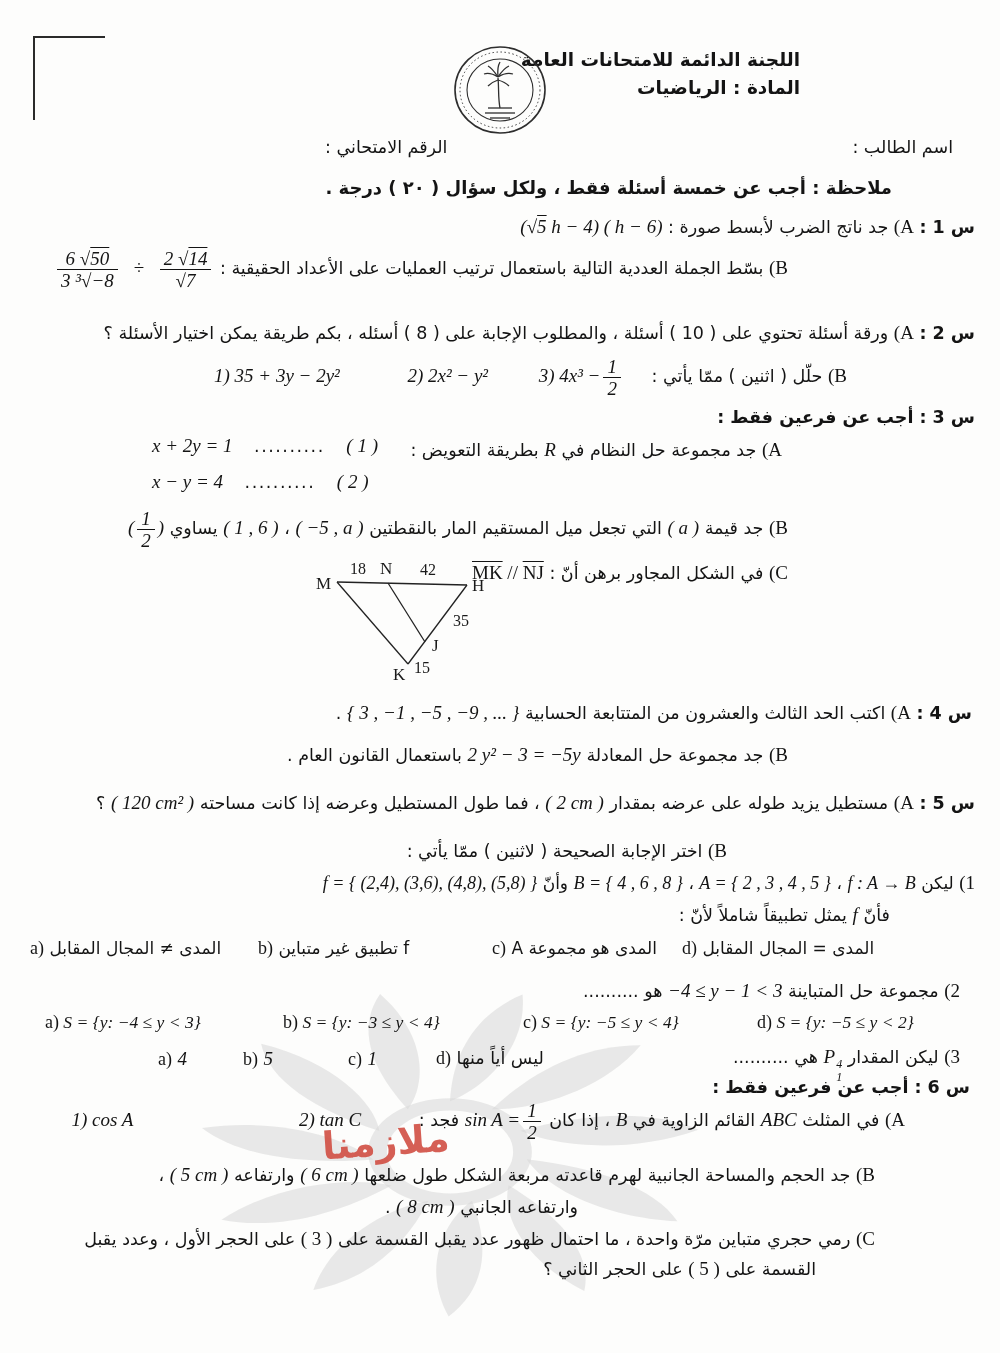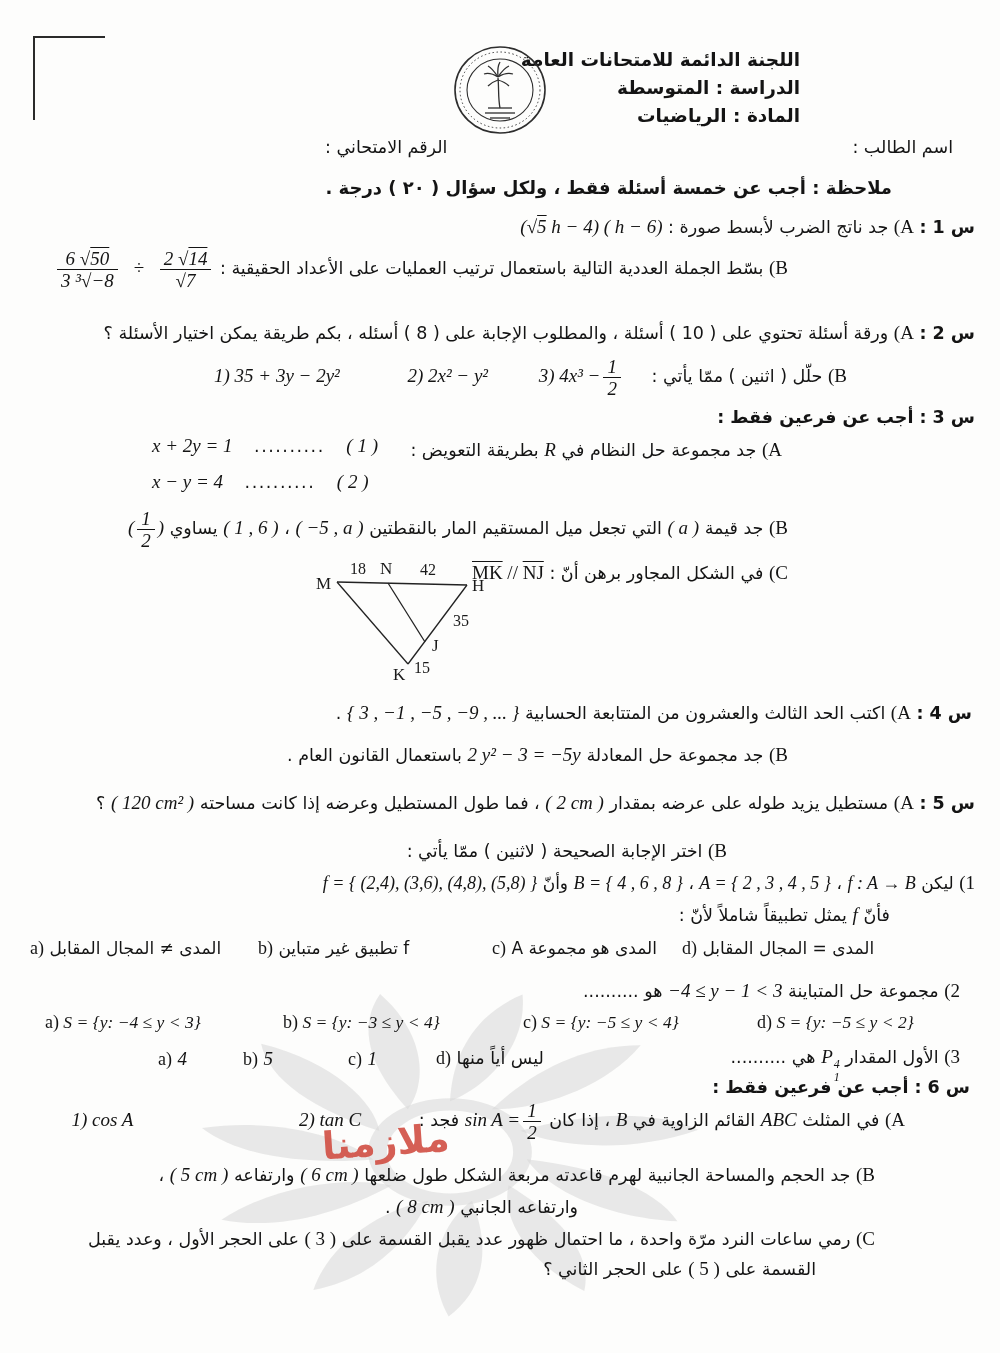--- a/index.html
+++ b/index.html
@@ -50,21 +50,20 @@
       <circle r="58" fill="none" stroke="#d7d7d7" stroke-opacity="0.55" stroke-width="15"></circle>
     </g>
   </svg>
   <div class="wm-text" style="left: 322px; top: 1120px; font-size: 38px; color: rgb(209, 79, 67);">ملازمنا</div>
 
   <div class="corner" style="left:33px;top:36px;width:1.5px;height:84px;"></div>
   <div class="corner" style="left:33px;top:36px;width:72px;height:1.5px;"></div>
 
   <div class="ln rtl b" style="top:46px;right:200px;text-align:right;line-height:28px;font-size:18.5px;">
     <div>اللجنة الدائمة للامتحانات العامة</div>
-    <div>الدراسة : المتوسطة</div>
     <div>المادة : الرياضيات</div>
   </div>
 
   <svg class="ln" style="left:448px;top:44px;" width="104" height="96" viewBox="0 0 104 96">
     <ellipse cx="52" cy="46" rx="45" ry="43" fill="none" stroke="#2e2e2e" stroke-width="1.6"></ellipse>
     <ellipse cx="52" cy="46" rx="40" ry="38" fill="none" stroke="#3a3a3a" stroke-width="1" stroke-dasharray="1.5,2.5"></ellipse>
     <ellipse cx="52" cy="46" rx="33" ry="31" fill="none" stroke="#2e2e2e" stroke-width="1.1"></ellipse>
     <g stroke="#2e2e2e" fill="none" stroke-width="1.3">
       <path d="M52,64 C50,54 51,44 50,34"></path>
       <path d="M50,33 Q42,28 36,30"></path>
@@ -253,21 +252,21 @@
   </div>
   <div class="ln" style="top:1010px;left:0;width:1000px;">
     <span class="math" style="position:absolute;left:45px;font-size:17.5px;"><span class="opt-l">a)</span> <span>S = {y: −4 ≤ y &lt; 3}</span></span>
     <span class="math" style="position:absolute;left:283px;font-size:17.5px;"><span class="opt-l">b)</span> <span>S = {y: −3 ≤ y &lt; 4}</span></span>
     <span class="math" style="position:absolute;left:523px;font-size:17.5px;"><span class="opt-l">c)</span> <span>S = {y: −5 ≤ y &lt; 4}</span></span>
     <span class="math" style="position:absolute;left:757px;font-size:17.5px;"><span class="opt-l">d)</span> <span>S = {y: −5 ≤ y &lt; 2}</span></span>
   </div>
 
   <div class="ln rtl" style="top:1044px;right:40px;">
     <span class="tag">3)</span>
-    <span>الأول المقدار</span>
+    <span>ليكن المقدار</span>
     <span class="math"><span>P</span><span class="supsub">
           <span>4</span>
           <span>1</span>
         </span></span>
     <span>هي</span>
     <span class="dots">..........</span>
   </div>
   <div class="ln" style="top:1046px;left:0;width:1000px;">
     <span style="position:absolute;left:138px;margin-left:20px;"><span class="opt-l">a)</span> <span class="math">4</span></span>
     <span style="position:absolute;left:243px;"><span class="opt-l">b)</span> <span class="math">5</span></span>
@@ -302,21 +301,21 @@
     <span>،</span>
   </div>
   <div class="ln rtl" style="top:1194px;right:422px;">
     <span>وارتفاعه الجانبي</span>
     <span class="math">( 8 cm )</span>
     <span>.</span>
   </div>
 
   <div class="ln rtl" style="top:1226px;right:125px;">
     <span class="tag">C)</span>
-    <span>رمي ساعات النرد مرّة واحدة ، ما احتمال ظهور عدد يقبل القسمة على</span>
+    <span>رمي حجري متباين مرّة واحدة ، ما احتمال ظهور عدد يقبل القسمة على</span>
     <span class="math" style="font-style:normal;">( 3 )</span>
     <span>على الحجر الأول ، وعدد يقبل</span>
   </div>
   <div class="ln rtl" style="top:1256px;right:184px;">
     <span>القسمة على</span>
     <span class="math" style="font-style:normal;">( 5 )</span>
     <span>على الحجر الثاني ؟</span>
   </div>
 
 </div>

